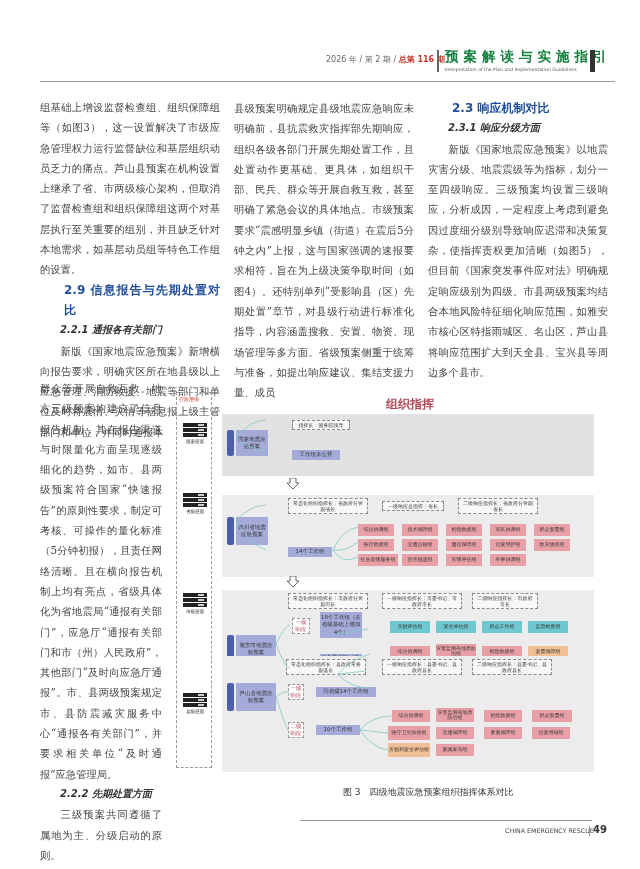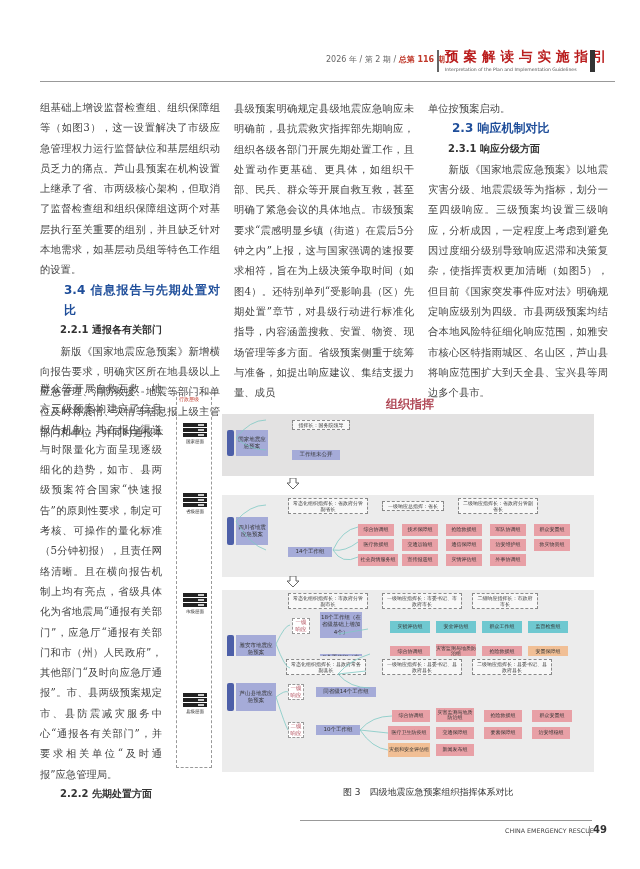--- a/index.html
+++ b/index.html
@@ -3,31 +3,31 @@
 <meta charset="utf-8">
 <style>
   * { box-sizing: border-box; margin: 0; padding: 0; }
   html, body { width: 640px; height: 869px; background: #ffffff; overflow: hidden; }
   body { position: relative; font-family: "DejaVu Serif", "Liberation Serif", serif; color: #333; }
 
   
   .hdr-meta { position: absolute; left: 326px; top: 54px; font-family: "DejaVu Sans", sans-serif; font-size: 8px; color: #666; white-space: nowrap; text-align: center; }
   .hdr-meta .issue { color: #c0392b; font-weight: bold; }
   .hdr-sep { position: absolute; left: 437px; top: 50px; width: 2px; height: 22px; background: #666; }
-  .hdr-title { position: absolute; left: 445px; top: 48px; font-size: 13.5px; letter-spacing: 5px; color: #b91c1c; font-weight: bold; white-space: nowrap; }
+  .hdr-title { position: absolute; left: 445px; top: 48px; font-size: 13.5px; letter-spacing: 5px; color: #15803d; font-weight: bold; white-space: nowrap; }
   .hdr-sub { position: absolute; left: 445px; top: 67px; font-family: "DejaVu Sans", sans-serif; font-size: 4.6px; color: #555; white-space: nowrap; }
   .hdr-block { position: absolute; left: 590px; top: 50px; width: 5px; height: 22px; background: #333; }
   .hdr-rule { position: absolute; left: 40px; top: 81px; width: 575px; height: 1px; background: #999; }
 
   
   .col { position: absolute; font-size: 10.3px; line-height: 20.3px; color: #444; text-align: justify; }
   .col p { text-indent: 2em; }
   .col p.noind { text-indent: 0; }
   .col .h2 { color: #1f4e9a; font-weight: bold; font-family: "DejaVu Sans", sans-serif; font-size: 12px; padding-left: 2em; }
-  .col .h3 { color: #333; font-weight: bold; font-family: "DejaVu Sans", sans-serif; font-size: 10px; padding-left: 2em; }
+  .col .h3 { color: #333; font-weight: bold; font-family: "DejaVu Sans", sans-serif; font-size: 10px; padding-left: 2em; font-style: italic; }
 
   .col1 { left: 40px; top: 97px; width: 180px; }
   .col1b { left: 40px; top: 378px; width: 122px; }
   .col2 { left: 234px; top: 98px; width: 180px; }
   .col3 { left: 428px; top: 98px; width: 180px; }
 
   
   .fig { position: absolute; left: 176px; top: 392px; width: 420px; height: 378px; }
   .fig-side { position: absolute; left: 0; top: 0; width: 36px; height: 376px; border: 1px dashed #999; }
   .fig-side-title { position: absolute; left: 2px; top: 3px; font-family: "DejaVu Sans", sans-serif; font-size: 5px; color: #c0392b; }
@@ -69,36 +69,36 @@
 
 <div class="hdr-meta"><span>2026 年 / 第 2 期 / </span><span class="issue">总第 116 期</span></div>
 <div class="hdr-sep"></div>
 <div class="hdr-title">预案解读与实施指引</div>
 <div class="hdr-sub">Interpretation of the Plan and Implementation Guidelines</div>
 <div class="hdr-block"></div>
 <div class="hdr-rule"></div>
 
 <div class="col col1">
   <p class="noind">组基础上增设监督检查组、组织保障组等（如图3），这一设置解决了市级应急管理权力运行监督缺位和基层组织动员乏力的痛点。芦山县预案在机构设置上继承了省、市两级核心架构，但取消了监督检查组和组织保障组这两个对基层执行至关重要的组别，并且缺乏针对本地需求，如基层动员组等特色工作组的设置。</p>
-  <div class="h2">3.4 信息报告与先期处置对比</div>
+  <div class="h2">2.9 信息报告与先期处置对比</div>
   <div class="h3">2.2.1 通报各有关部门</div>
   <p>新版《国家地震应急预案》新增横向报告要求，明确灾区所在地县级以上应急管理、消防救援、地震等部门和单位及时将震情、灾情等信息报上级主管部门和单位，并同时通报本</p>
 </div>
 
 <div class="col col1b">
   <p class="noind">群众等开展自救互救。地方三级预案均建立了信息报告机制，其在报告渠道与时限量化方面呈现逐级细化的趋势，如市、县两级预案符合国家“快速报告”的原则性要求，制定可考核、可操作的量化标准（5分钟初报），且责任网络清晰。且在横向报告机制上均有亮点，省级具体化为省地震局“通报有关部门”，应急厅“通报有关部门和市（州）人民政府”，其他部门“及时向应急厅通报”。市、县两级预案规定市、县防震减灾服务中心“通报各有关部门”，并要求相关单位“及时通报”应急管理局。</p>
   <div class="h3">2.2.2 先期处置方面</div>
+  <p>三级预案共同遵循了属地为主、分级启动的原则。</p>
 </div>
 
 <div class="col col2">
   <p class="noind">县级预案明确规定县级地震应急响应未明确前，县抗震救灾指挥部先期响应，组织各级各部门开展先期处置工作，且处置动作更基础、更具体，如组织干部、民兵、群众等开展自救互救，甚至明确了紧急会议的具体地点。市级预案要求“震感明显乡镇（街道）在震后5分钟之内”上报，这与国家强调的速报要求相符，旨在为上级决策争取时间（如图4）。还特别单列“受影响县（区）先期处置”章节，对县级行动进行标准化指导，内容涵盖搜救、安置、物资、现场管理等多方面。省级预案侧重于统筹与准备，如提出响应建议、集结支援力量、成员</p>
 </div>
 
 <div class="col col3">
-  <p class="noind">单位按预案启动。</p>
   <div class="h2">2.3 响应机制对比</div>
   <div class="h3">2.3.1 响应分级方面</div>
   <p>新版《国家地震应急预案》以地震灾害分级、地震震级等为指标，划分一至四级响应。三级预案均设置三级响应，分析成因，一定程度上考虑到避免因过度细分级别导致响应迟滞和决策复杂，使指挥责权更加清晰（如图5），但目前《国家突发事件应对法》明确规定响应级别为四级。市县两级预案均结合本地风险特征细化响应范围，如雅安市核心区特指雨城区、名山区，芦山县将响应范围扩大到天全县、宝兴县等周边多个县市。</p>
 </div>
 
 <div class="fig">
   <div class="fig-side">
     <div class="fig-side-title">行政层级</div>
     <div class="server" style="top:30px">
         <div class="bar"></div>

